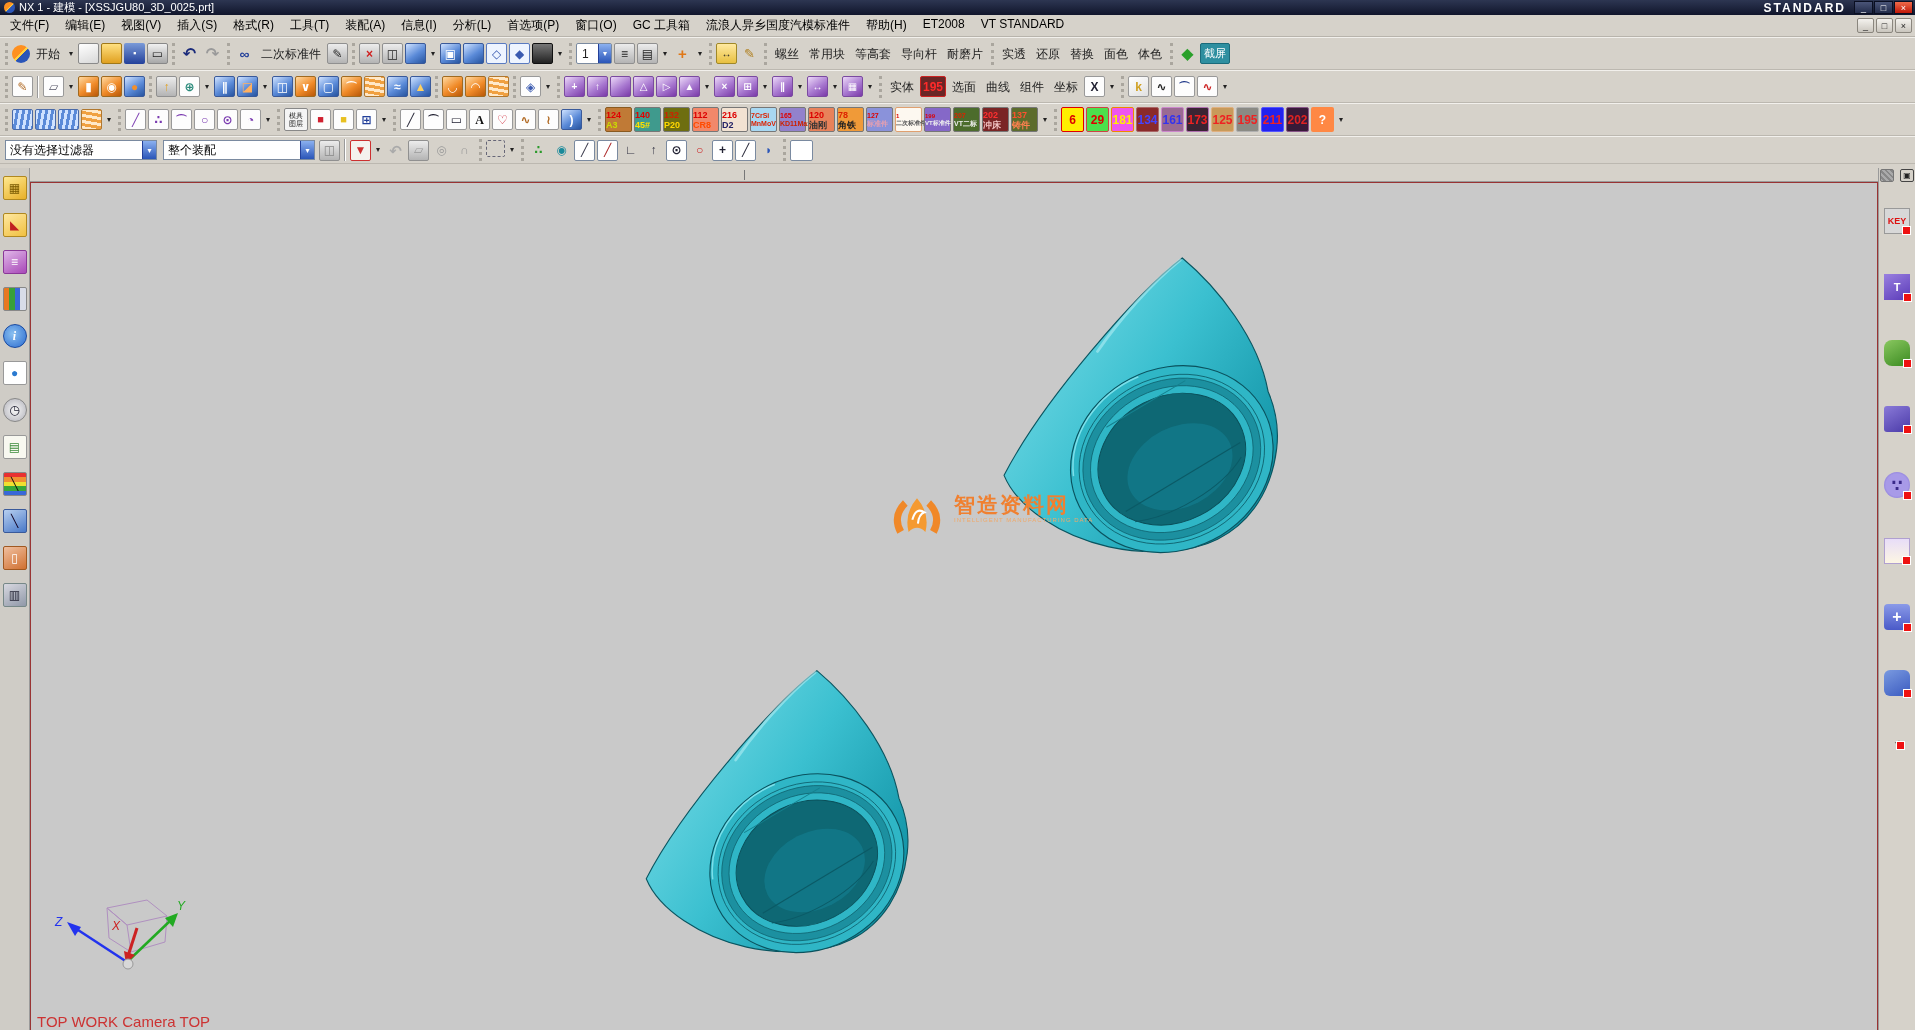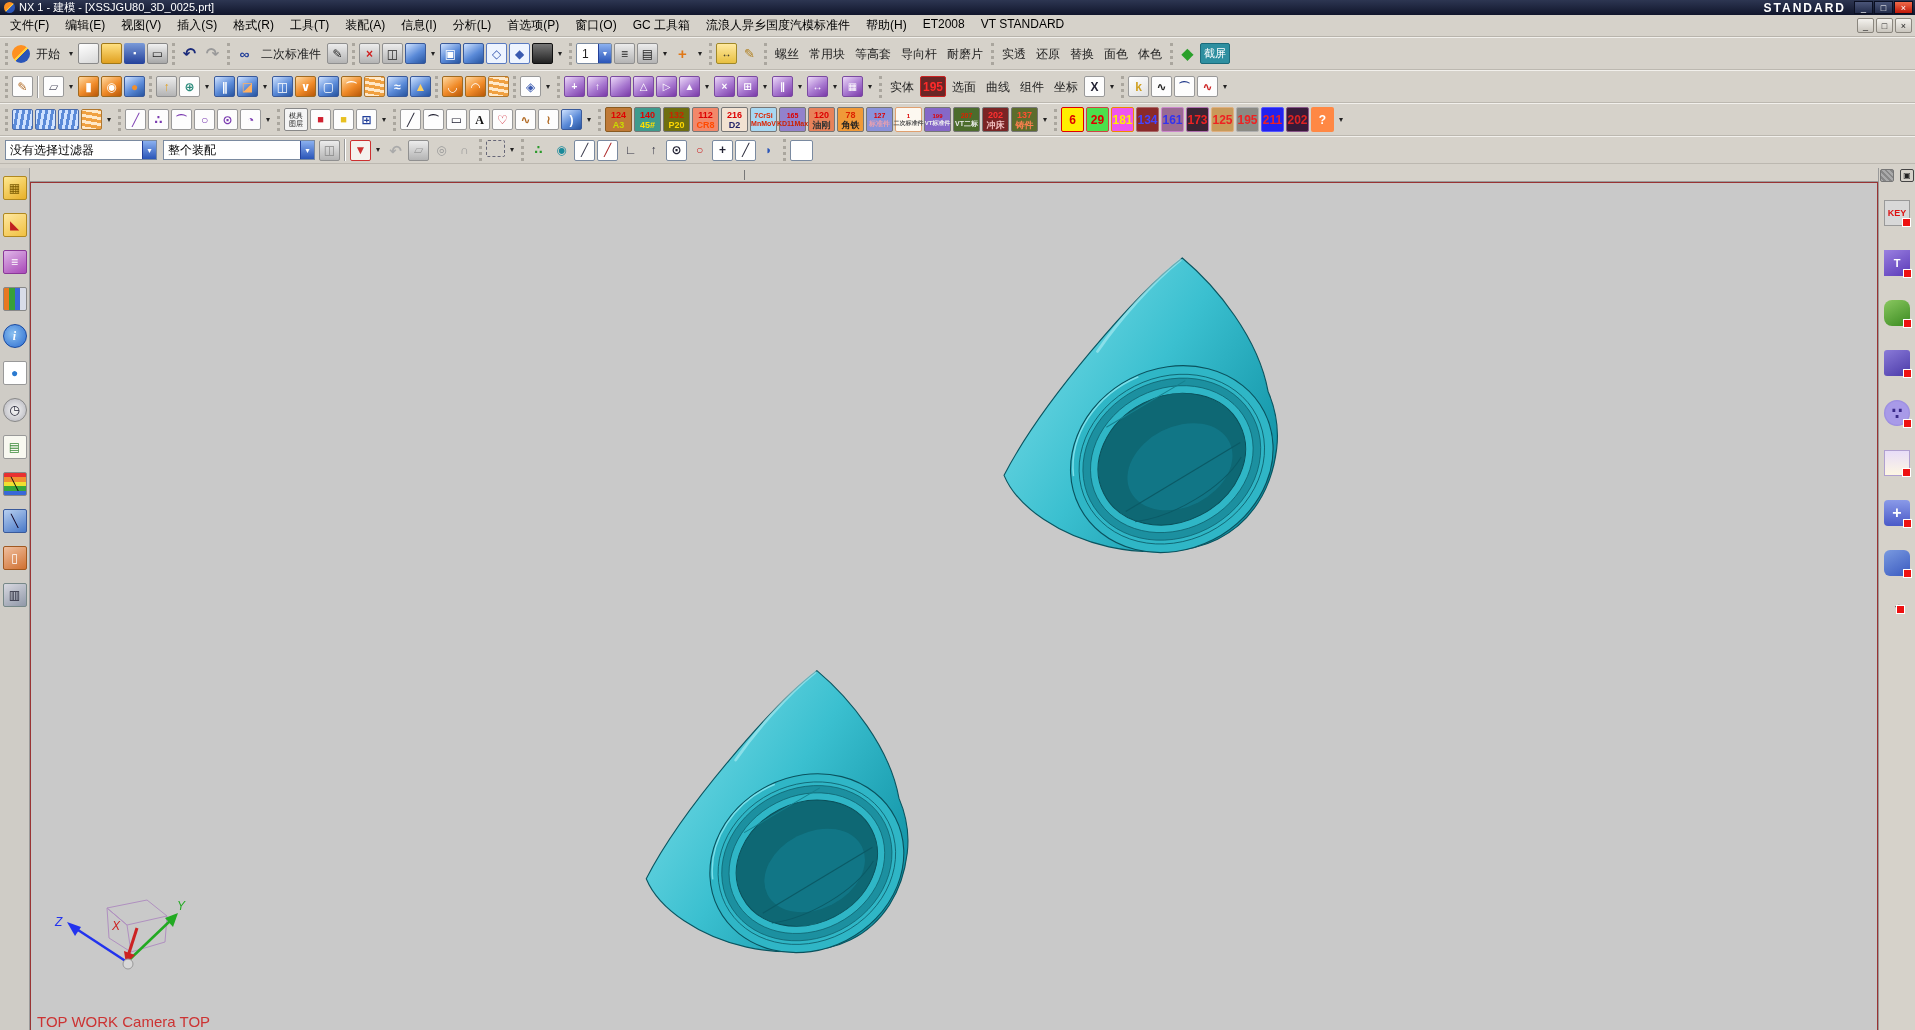--- a/index.html
+++ b/index.html
@@ -51,21 +51,21 @@
   .g-wh{background:#fdfdfd;border:1px solid #999;}
   .g-tealb{background:#2e8fa0;color:#fff;font-size:11px;width:auto;padding:0 3px;border:1px solid #1a6a7a;font-weight:normal;}
   .s-bl{background:repeating-linear-gradient(100deg,#cfe2ff 0 3px,#5a8ad8 3px 6px);border:1px solid #4a6aa8;}
   .s-or{background:repeating-linear-gradient(10deg,#ffe8c8 0 3px,#f0a040 3px 6px);border:1px solid #b07830;}
   .tog{background:#fff;border:1px solid #7a8aa0;}
   .combo{width:36px;background:#fff;border:1px solid #7a8aa0;justify-content:flex-start;
     padding-left:5px;font-weight:normal;position:relative;}
   .combo::after{content:"▾";position:absolute;right:0;top:0;bottom:0;width:12px;display:flex;
     align-items:center;justify-content:center;color:#fff;font-size:8px;
     background:linear-gradient(180deg,#8ab0f0,#2a55b8);border-left:1px solid #23409a;}
-  .matb{width:27px;height:25px;margin:0 1px;display:flex;flex-direction:column;align-items:center;
+  .matb{width:27px;height:25px;margin:0 1px;display:flex;flex-direction:column;align-items:flex-start;
     justify-content:center;font-weight:bold;font-size:9px;line-height:10px;border:1px solid #777;flex:none;}
   .matb div{white-space:nowrap;}
   .layb{width:23px;height:25px;margin:0 1px;display:flex;align-items:center;justify-content:center;
     font-weight:bold;font-size:12px;flex:none;}
   .selbox{width:152px;height:20px;background:#fff;border:1px solid #7a8aa0;display:flex;align-items:center;
     padding-left:4px;font-size:12px;position:relative;margin:0 3px;flex:none;}
   .selbox::after{content:"▾";position:absolute;right:0;top:0;bottom:0;width:13px;
     background:linear-gradient(180deg,#8ab0f0,#2a55b8);color:#fff;display:flex;align-items:center;
     justify-content:center;font-size:8px;border-left:1px solid #23409a;}
 
@@ -75,21 +75,21 @@
     flex-direction:column;align-items:center;padding-top:8px;gap:13px;flex:none;}
   .leftbar .i{width:24px;height:24px;margin:0;}
   .centercol{flex:1;display:flex;flex-direction:column;min-width:0;}
   .dockstrip{height:14px;background:#d6d2ca;border-bottom:1px solid #9a9a9a;position:relative;}
   .dockstrip .tick{position:absolute;left:714px;top:2px;width:1px;height:10px;background:#777;}
   .viewport{flex:1;position:relative;background:#c9c9c9;border:1px solid #993333;border-bottom:none;overflow:hidden;}
   .rightbar{width:37px;background:#d6d2ca;border-left:1px solid #9a9a9a;flex:none;
     display:flex;flex-direction:column;align-items:center;}
   .rb-head{display:flex;gap:4px;margin:1px 0 6px 0;align-items:center;height:13px;}
   .rightbar .ritems{display:flex;flex-direction:column;align-items:center;width:100%;}
-  .rsb{width:26px;height:26px;position:relative;margin:12px auto;display:flex;align-items:center;
+  .rsb{width:26px;height:26px;position:relative;margin:20px auto;display:flex;align-items:center;
     justify-content:center;color:#fff;font-weight:bold;}
   .rsb::after{content:"";position:absolute;right:-2px;bottom:-2px;width:7px;height:7px;
     background:#ee1111;border:1px solid #fff;}
 
   .part{position:absolute;}
   .statustext{position:absolute;left:6px;bottom:0px;color:#cc3333;font-size:15px;white-space:nowrap;}
   .triad{position:absolute;left:18px;bottom:36px;}
   .watermark{position:absolute;left:857px;top:310px;display:flex;align-items:flex-start;z-index:3;}
   .wm-text{margin-left:8px;}
   .wm-title{color:#f08030;font-size:21px;font-weight:bold;letter-spacing:2px;line-height:24px;}
@@ -441,20 +441,32 @@
               <ellipse cx="200" cy="232" rx="58" ry="42" fill="#127888" opacity="0.9"></ellipse>
               <path d="M128,248 L268,238" stroke="#0b5a66" stroke-width="1.2" fill="none"></path>
               <path d="M132,262 C170,276 230,272 262,252" stroke="#0b5a66" stroke-width="1" fill="none"></path>
               <path d="M150,160 L246,154" stroke="#15808e" stroke-width="1" fill="none"></path>
               <path d="M96,190 A104,90 0 0 1 204,128" fill="none" stroke="#8feaf2" stroke-width="1.6" opacity="0.8"></path>
             </g>
           </g>
         </defs>
       </svg>
 
+      <div class="watermark">
+        <svg width="58" height="48" viewBox="0 0 62 48">
+          <path d="M10,42 Q0,22 16,6 L21,12 Q9,24 17,38 Z" fill="#f08828"></path>
+          <path d="M52,42 Q62,22 46,6 L41,12 Q53,24 45,38 Z" fill="#f08828"></path>
+          <path d="M22,40 Q17,20 31,4 Q45,20 40,40 Q31,31 22,40 Z" fill="#f59a30"></path>
+          <path d="M26,27 Q30,13 39,19 Q33,21 32,31" stroke="#fff" stroke-width="2.2" fill="none"></path>
+        </svg>
+        <div class="wm-text">
+          <div class="wm-title">智造资料网</div>
+          <div class="wm-sub">INTELLIGENT MANUFACTURING DATA</div>
+        </div>
+      </div>
 
       <svg class="part" style="left:954px;top:63px" width="305" height="310" viewBox="0 0 320 320">
           <use href="#part3d"></use>
         </svg>
       <svg class="part" style="left:597px;top:476px" width="292" height="297" viewBox="0 0 320 320">
           <use href="#part3d"></use>
         </svg>
 
       <svg class="triad" width="140" height="100" viewBox="0 0 140 100">
         <g stroke="#b090c0" stroke-width="1" fill="none">

